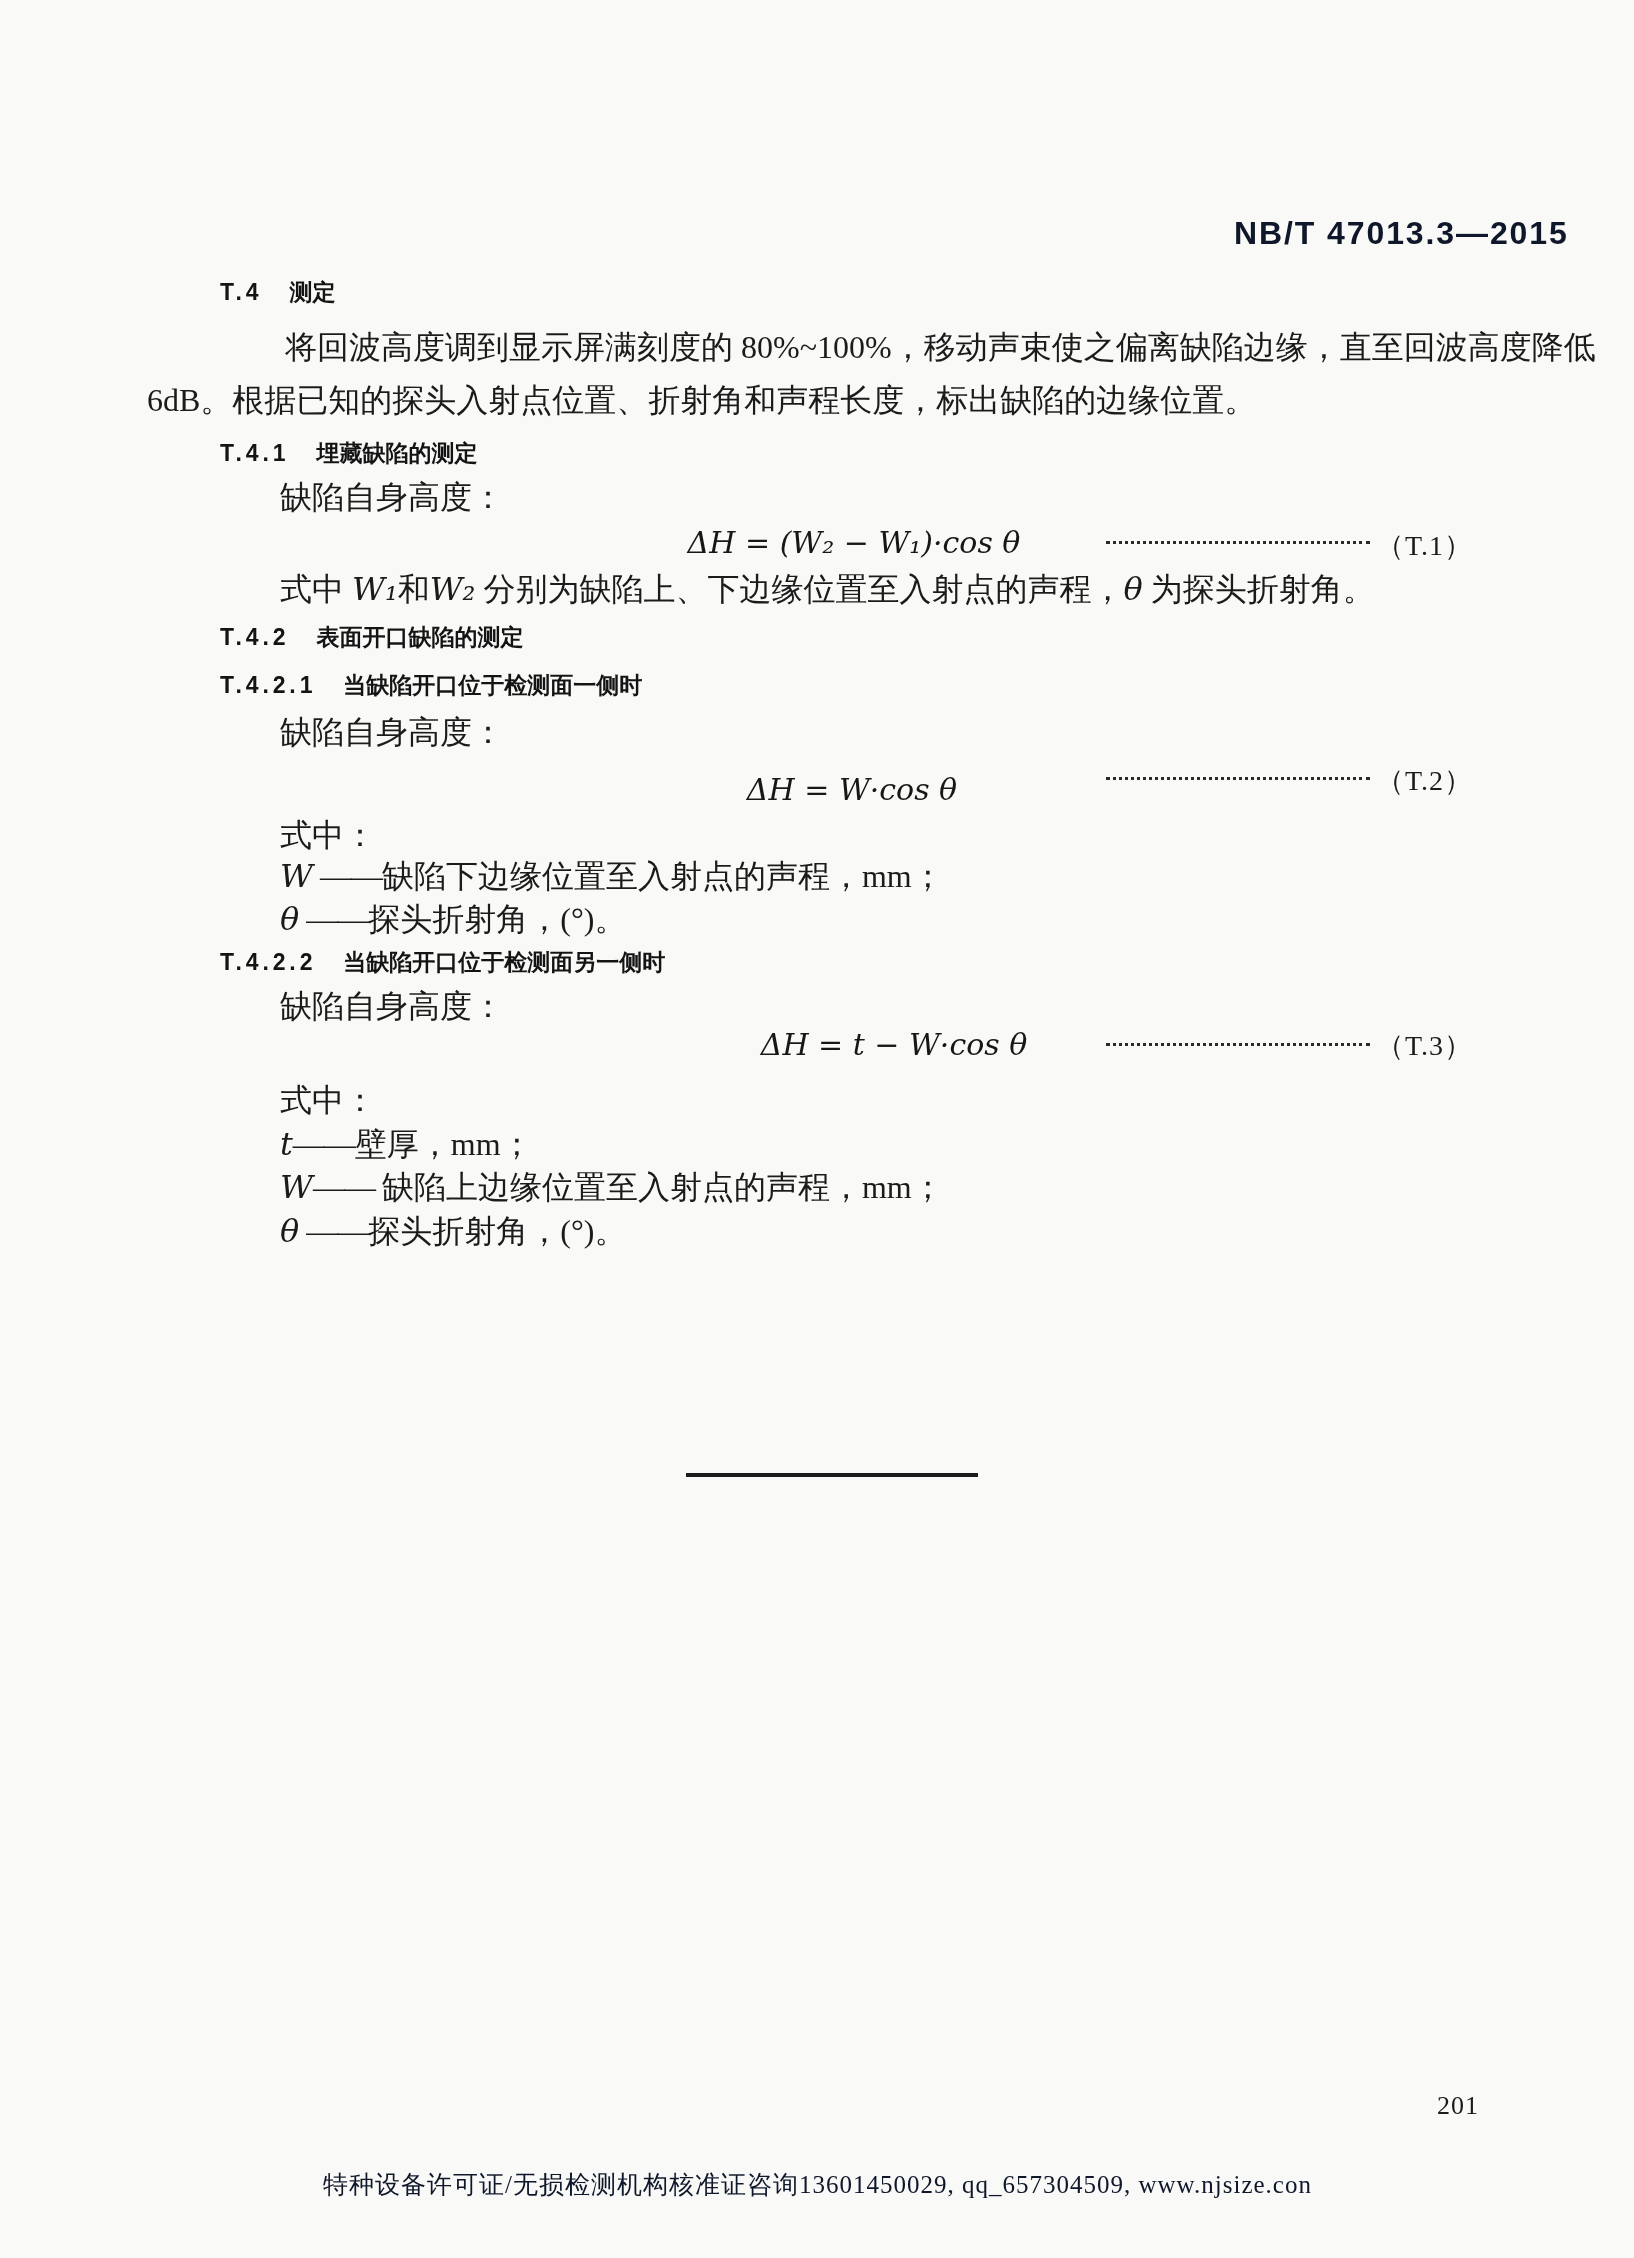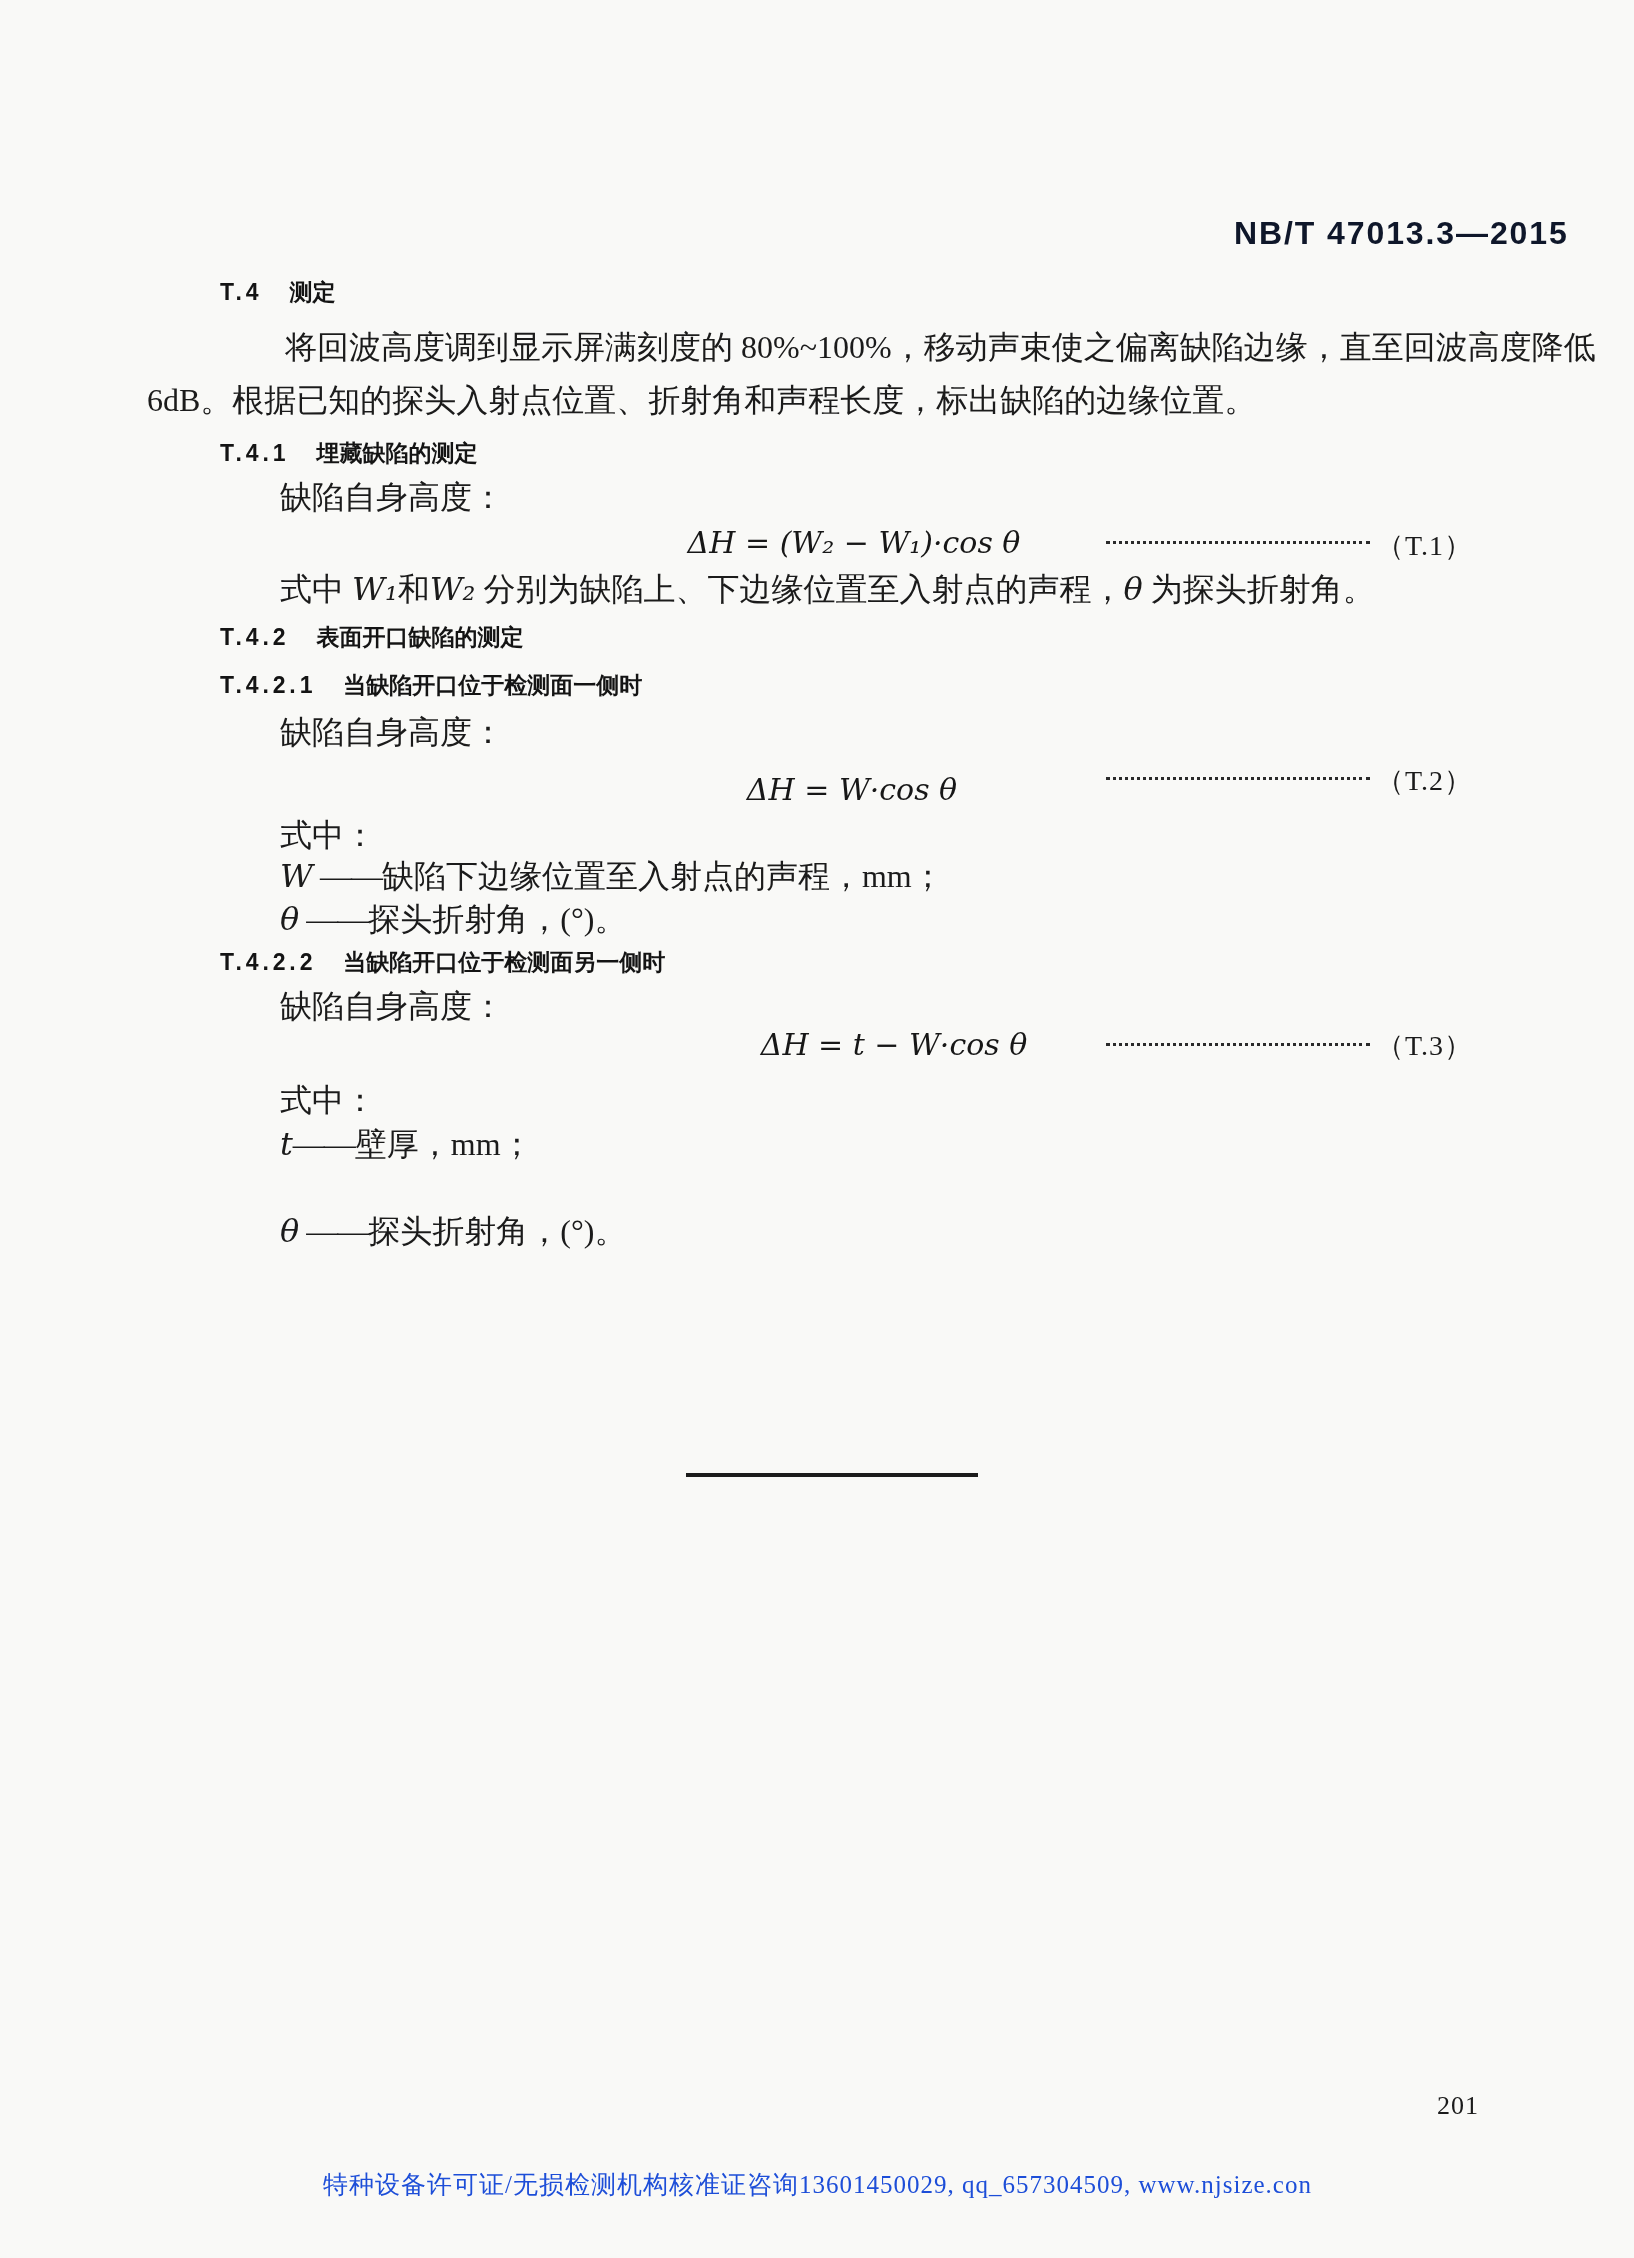--- a/index.html
+++ b/index.html
@@ -29,21 +29,21 @@
   }
   .formula-label{
     font-family:"Liberation Serif",serif;font-size:28px;letter-spacing:1px;color:#1b1b1b;
   }
   .sym{font-family:"DejaVu Serif",serif;font-style:italic;}
   .dash{letter-spacing:-1px;}
   .end-rule{position:absolute;height:3.9px;background:#1c1c1c;}
   .page-number{font-size:26px;letter-spacing:1px;}
   .footer{
     position:absolute;left:0;right:0;text-align:center;
-    font-size:25px;letter-spacing:1px;color:#1d4ed8;
+    font-size:25px;letter-spacing:1px;color:#0f172a;
   }
 </style>
 </head>
 <body>
 
 <div class="page">
 
   <div class="line doc-header" style="top:214px;left:1234px;">NB/T 47013.3—2015</div>
 
   <div class="line heading" style="top:273px;left:220px;">
@@ -98,20 +98,23 @@
 
   <div class="line formula" style="top:1025px;left:854px;margin-left:40px;">ΔH = t − W·cos θ</div>
   <div class="dotted-leader" style="top:1043px;left:1106px;width:264px;"></div>
   <div class="line formula-label" style="top:1026px;left:1376px;">（T.3）</div>
 
   <div class="line" style="top:1081px;left:280px;">式中：</div>
 
   <div class="line" style="top:1125px;left:280px;">
     <span class="sym">t</span><span class="dash">——</span><span>壁厚，mm；</span>
   </div>
+  <div class="line" style="top:1168px;left:280px;">
+    <span class="sym">W</span><span class="dash">—— </span><span>缺陷上边缘位置至入射点的声程，mm；</span>
+  </div>
   <div class="line" style="top:1212px;left:280px;">
     <span class="sym">θ</span><span class="dash"> ——</span><span>探头折射角，(°)。</span>
   </div>
 
   <div class="end-rule" style="top:1473px;left:686px;width:292px;"></div>
 
   <div class="line page-number" style="top:2086px;left:1437px;">201</div>
 
   <div class="footer" style="top:2168px;">特种设备许可证/无损检测机构核准证咨询13601450029, qq_657304509, www.njsize.con</div>
 

